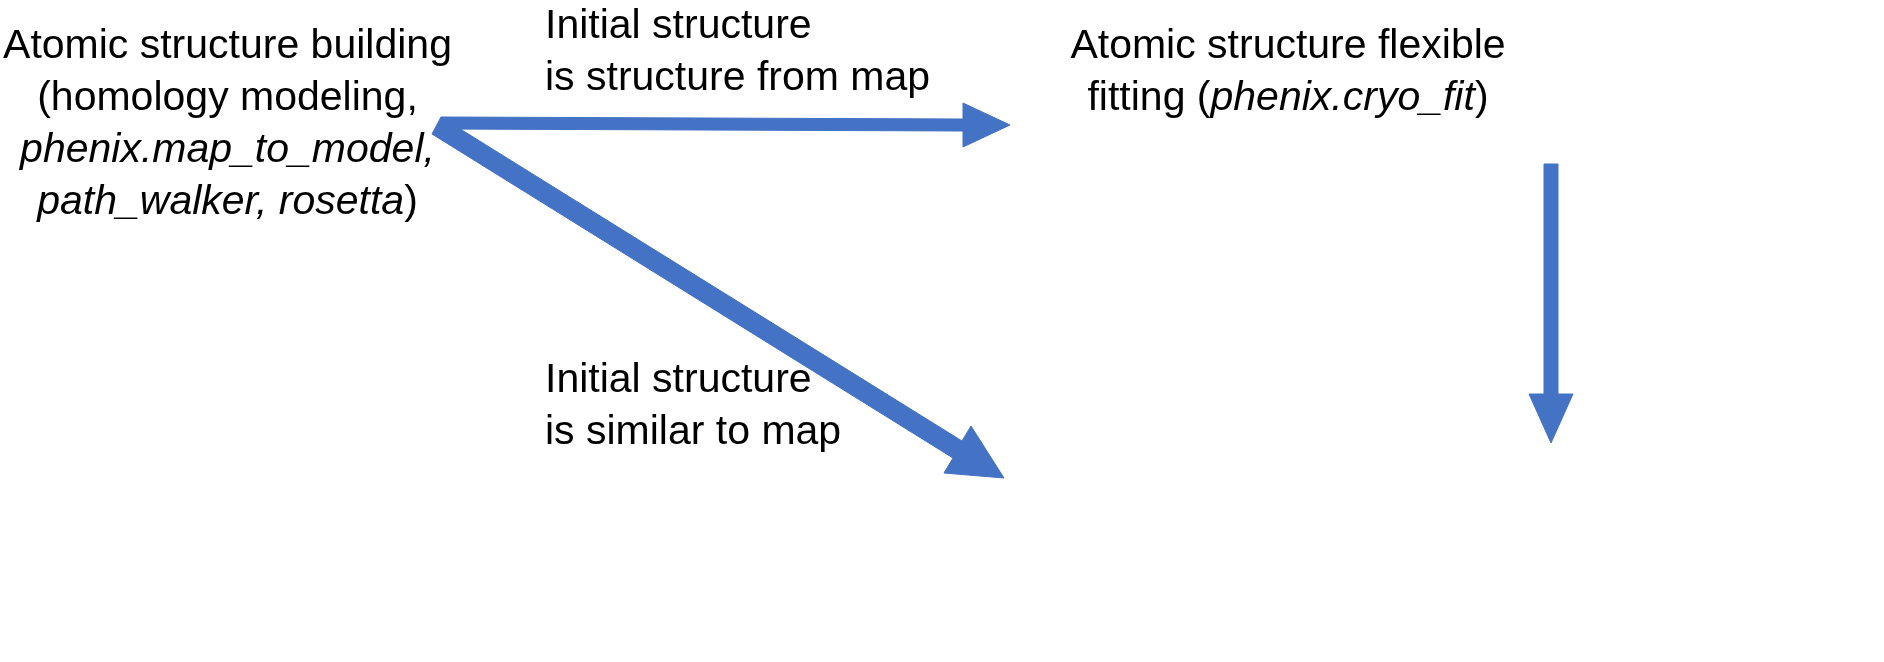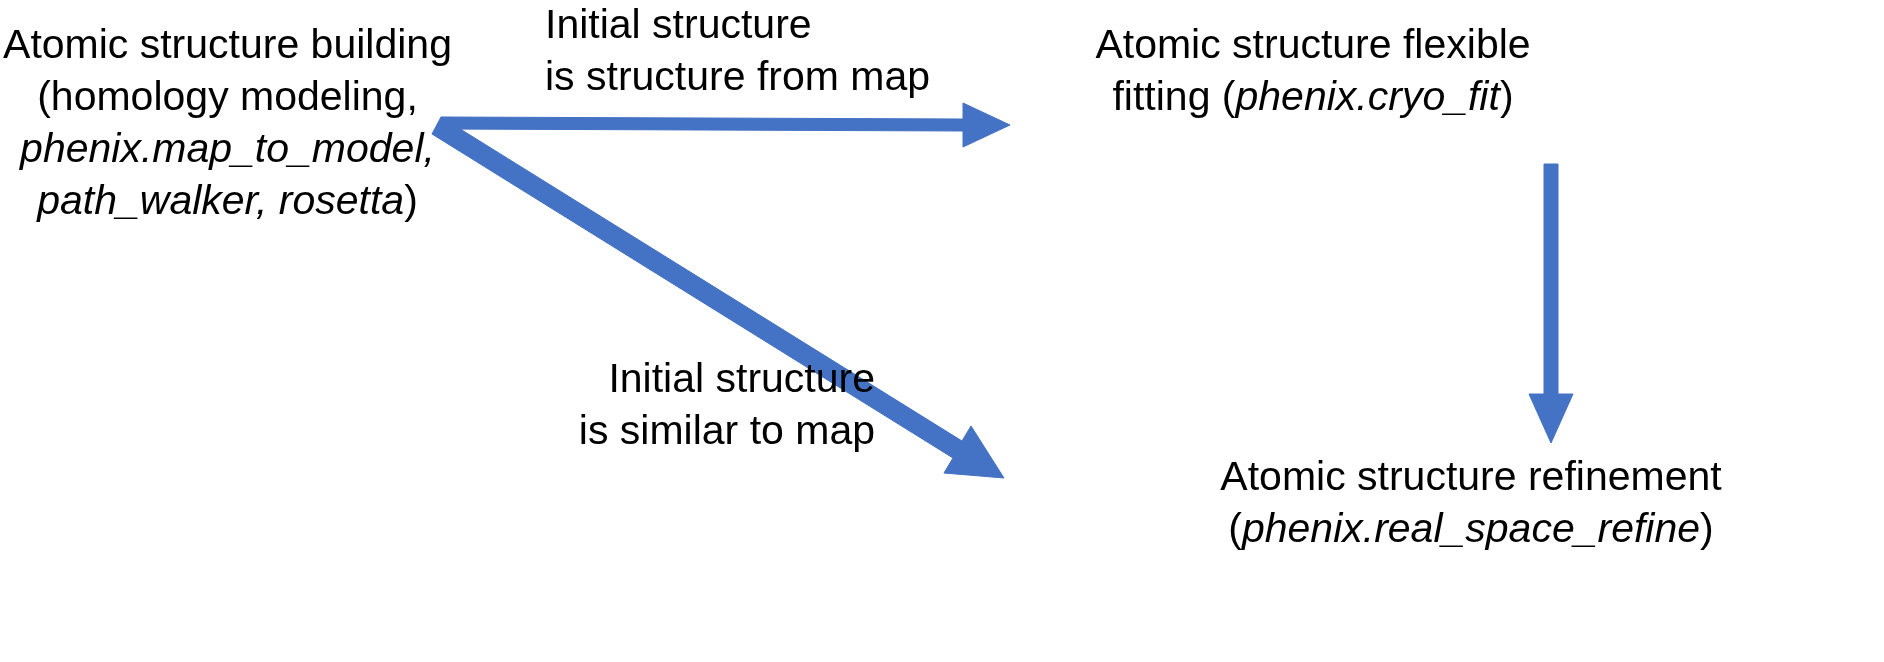--- a/index.html
+++ b/index.html
@@ -28,40 +28,40 @@
   }
   .txt .ital {
     font-style: italic;
   }
   #node-building {
     left: 0px;
     top: 18px;
     width: 455px;
   }
   #node-flexible-fitting {
-    left: 1078px;
+    left: 1053px;
     top: 18px;
     width: 470px;
   }
   #node-refinement {
     left: 1058px;
     top: 450px;
     width: 826px;
   }
   #label-different {
     left: 545px;
     top: -2px;
     width: 390px;
     text-align: left;
   }
   #label-similar {
     left: 545px;
     top: 352px;
     width: 330px;
-    text-align: right;
+    text-align: left;
   }
   .arrow-layer {
     position: absolute;
     left: 0;
     top: 0;
     width: 1884px;
     height: 662px;
   }
 </style>
 </head>
@@ -85,22 +85,20 @@
   </svg>
 
   <div class="txt" id="node-building"><span>Atomic structure building</span>
 <span>(homology modeling,</span>
 <span class="ital">phenix.map_to_model,</span>
 <span class="ital">path_walker, rosetta</span><span>)</span></div>
 
   <div class="txt" id="node-flexible-fitting"><span>Atomic structure flexible</span>
 <span>fitting (</span><span class="ital">phenix.cryo_fit</span><span>)</span></div>
 
-  <div class="txt" id="node-refinement"><span>Atomic structure refinement</span>
-<span>(</span><span class="ital">phenix.real_space_refine</span><span>)</span></div>
 
   <div class="txt" id="label-different"><span>Initial structure</span>
 <span>is structure from map</span></div>
 
   <div class="txt" id="label-similar"><span>Initial structure</span>
 <span>is similar to map</span></div>
 
 </div>
 
 </body></html>

